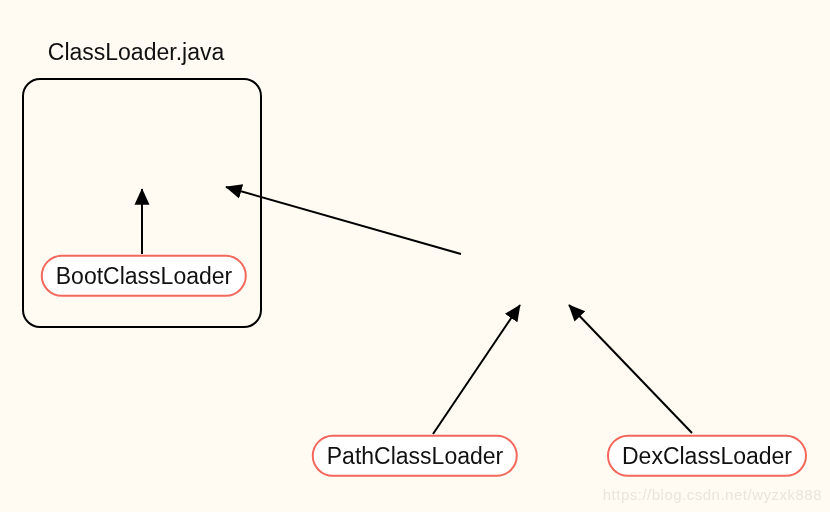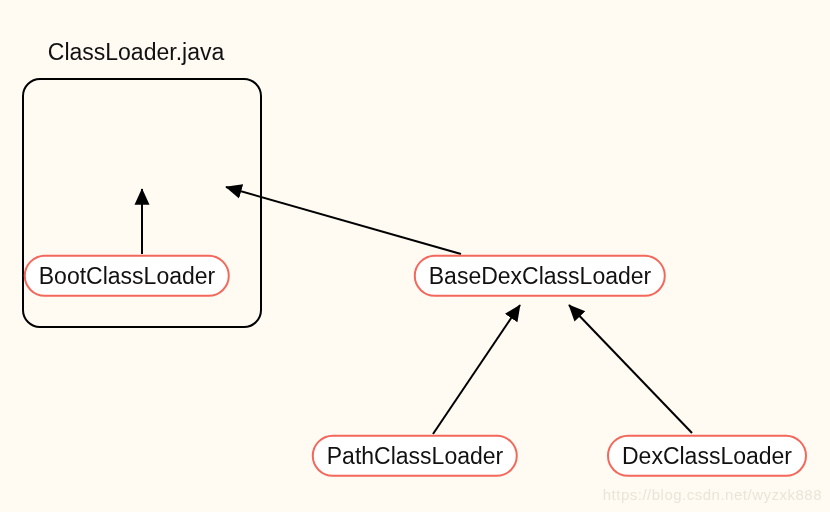--- a/index.html
+++ b/index.html
@@ -50,21 +50,21 @@
     border: 2px solid var(--node-border);
     border-radius: 22px;
     padding: 6px 13px;
     font-size: 23px;
     line-height: 1.15;
     color: var(--text);
     white-space: nowrap;
     z-index: 2;
   }
   .node-classloader        { left: 142px; top: 162px; }
-  .node-bootclassloader    { left: 127px; top: 276px; }
+  .node-bootclassloader    { left: 144px; top: 276px; }
   .node-basedexclassloader { left: 540px; top: 276px; }
   .node-pathclassloader    { left: 415px; top: 456px; }
   .node-dexclassloader     { left: 707px; top: 456px; }
   .arrows-layer {
     position: absolute;
     left: 0; top: 0;
     width: 830px; height: 512px;
     z-index: 1;
   }
   .arrow-line {
@@ -100,21 +100,20 @@
     </defs>
     <line class="arrow-line" x1="142" y1="254" x2="142" y2="189" marker-end="url(#arrowhead)"></line>
     <line class="arrow-line" x1="461" y1="254" x2="226" y2="187" marker-end="url(#arrowhead)"></line>
     <line class="arrow-line" x1="433" y1="434" x2="520" y2="305" marker-end="url(#arrowhead)"></line>
     <line class="arrow-line" x1="692" y1="433" x2="569" y2="305" marker-end="url(#arrowhead)"></line>
   </svg>
 
 
   <div class="node node-bootclassloader">BootClassLoader</div>
 
-  <div class="node node-basedexclassloader">BaseDexClassLoader</div>
 
   <div class="node node-dexclassloader">DexClassLoader</div>
 
   <div class="node node-pathclassloader">PathClassLoader</div>
 
   <div class="watermark">https://blog.csdn.net/wyzxk888</div>
 
 </div>
 
 </body></html>

